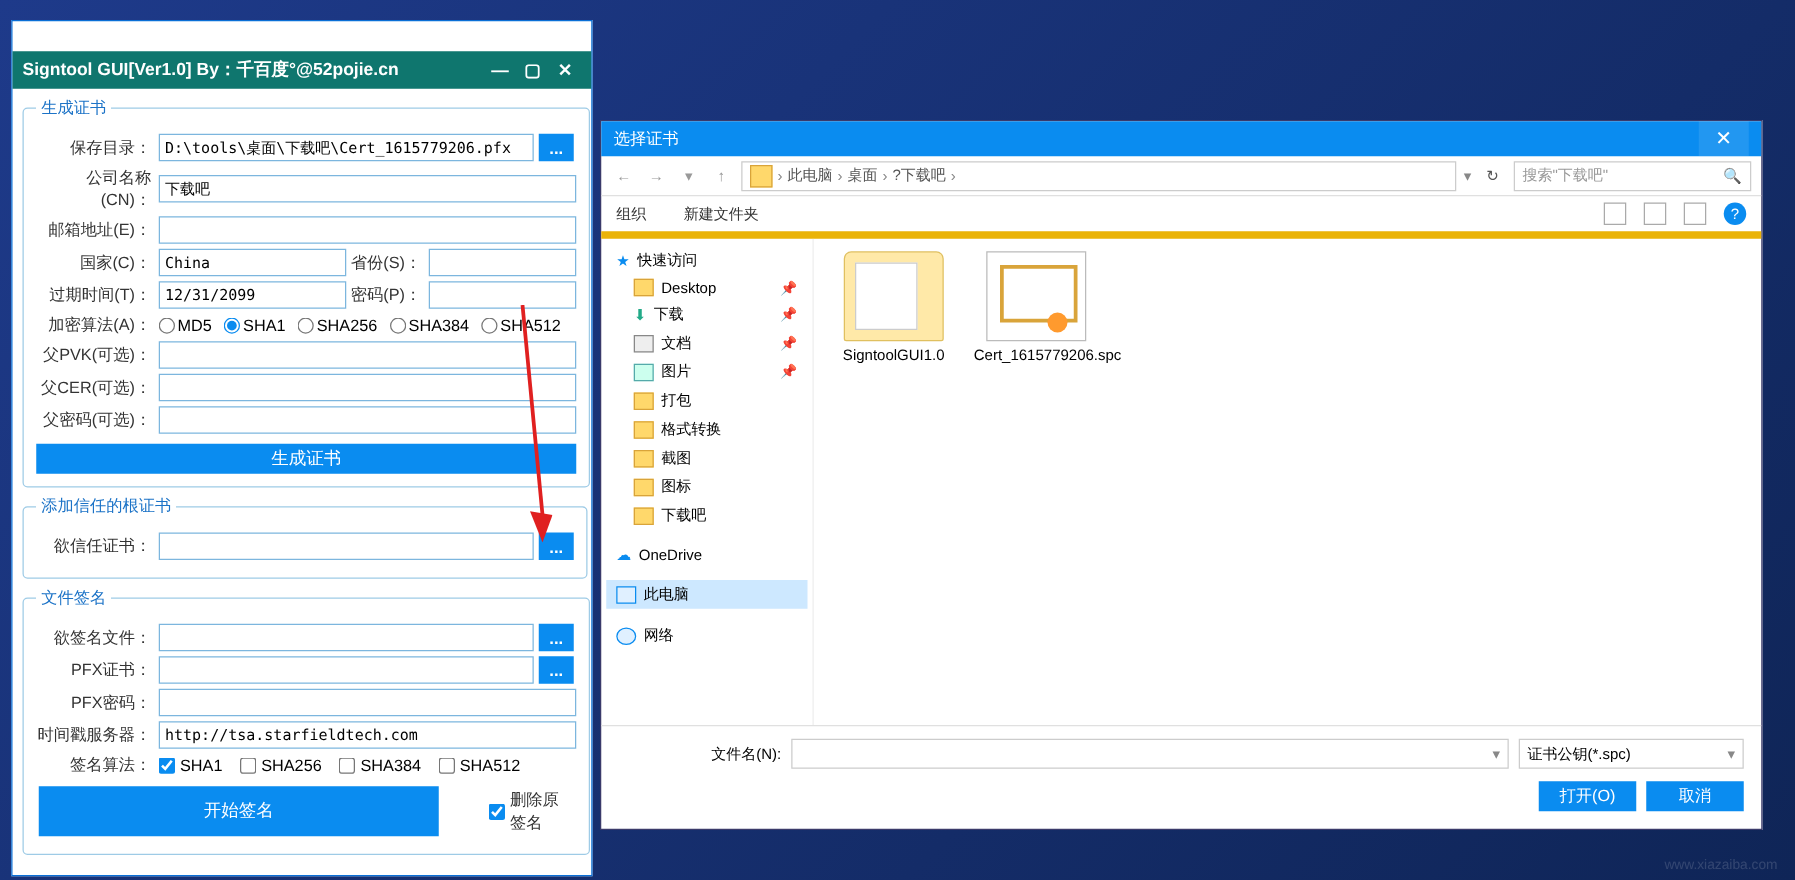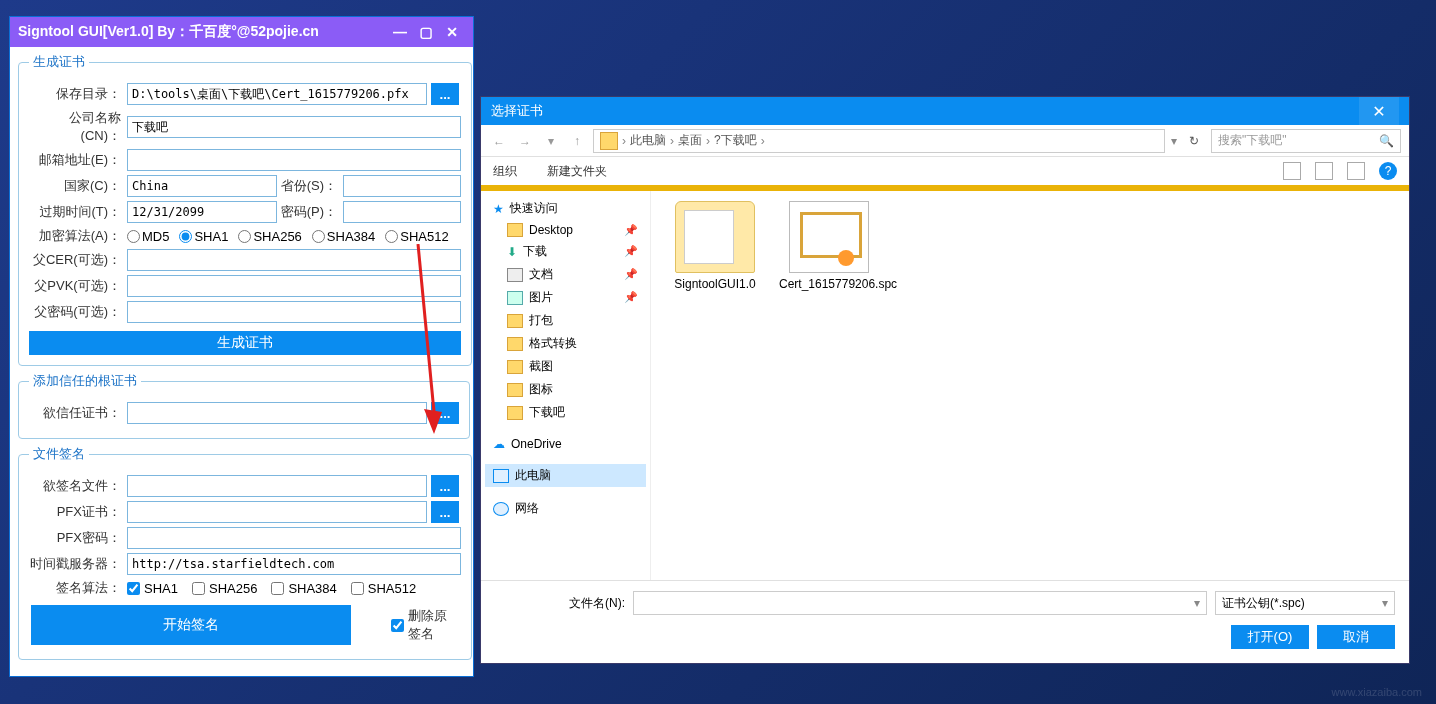--- a/index.html
+++ b/index.html
@@ -1,20 +1,20 @@
 <!DOCTYPE html>
 <html><head>
 <meta charset="utf-8">
 <style>
 * { box-sizing: border-box; margin: 0; padding: 0; font-family: "Microsoft YaHei", "SimSun", sans-serif; }
 body { background: linear-gradient(135deg, #1e3a8a 0%, #0f2557 100%); width: 1436px; height: 704px; position: relative; overflow: hidden; }
 
 
 .signtool { position: absolute; left: 9px; top: 16px; width: 465px; background: #fff; border: 1px solid #0a6fd6; }
-.st-title { height: 30px; background: #8b5cf6; color: #fff; display: flex; align-items: center; padding: 0 8px; font-size: 14px; font-weight: bold; }
+.st-title { height: 30px; background: #0f766e; color: #fff; display: flex; align-items: center; padding: 0 8px; font-size: 14px; font-weight: bold; margin-top: 24px; }
 .st-title .spacer { flex: 1; }
 .st-title .winbtn { width: 26px; height: 20px; display: inline-flex; align-items: center; justify-content: center; font-size: 14px; cursor: pointer; }
 .st-body { padding: 6px 8px 10px 8px; }
 fieldset { border: 1px solid #9ecbe6; border-radius: 4px; margin-bottom: 6px; padding: 8px 10px 10px 10px; }
 legend { color: #1c73c7; font-size: 13px; padding: 0 4px; }
 .row { display: flex; align-items: center; margin: 4px 0; }
 .row label.lab { width: 92px; text-align: right; font-size: 13px; color: #333; margin-right: 6px; }
 .row input[type=text] { height: 22px; border: 1px solid #7cb6de; font-size: 12px; padding: 0 4px; font-family: "Consolas","SimSun",monospace; }
 .row .w300 { width: 300px; }
 .row .w150 { width: 150px; }
@@ -153,25 +153,25 @@
               <input type="radio" name="algo" style=""> 
               <span>SHA384</span>
             </label>
           <label>
               <input type="radio" name="algo" style=""> 
               <span>SHA512</span>
             </label>
         </div>
       </div>
       <div class="row">
+        <label class="lab">父PVK(可选)：</label>
+        <input type="text" style="width: 334px;" value="">
+      </div>
+      <div class="row">
         <label class="lab">父CER(可选)：</label>
-        <input type="text" style="width: 334px;" value="">
-      </div>
-      <div class="row">
-        <label class="lab">父PVK(可选)：</label>
         <input type="text" style="width: 334px;" value="">
       </div>
       <div class="row">
         <label class="lab">父密码(可选)：</label>
         <input type="text" style="width: 334px;" value="">
       </div>
       <button class="genbtn">生成证书</button>
     </fieldset>
 
     <fieldset>

